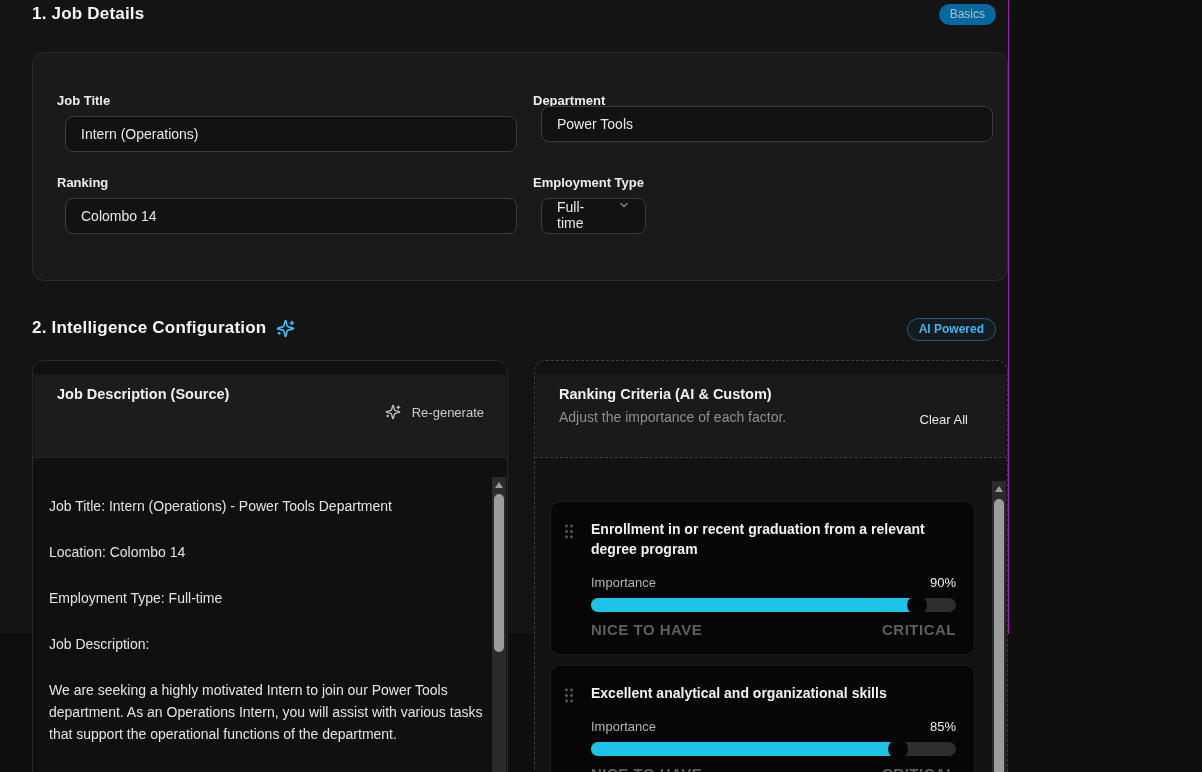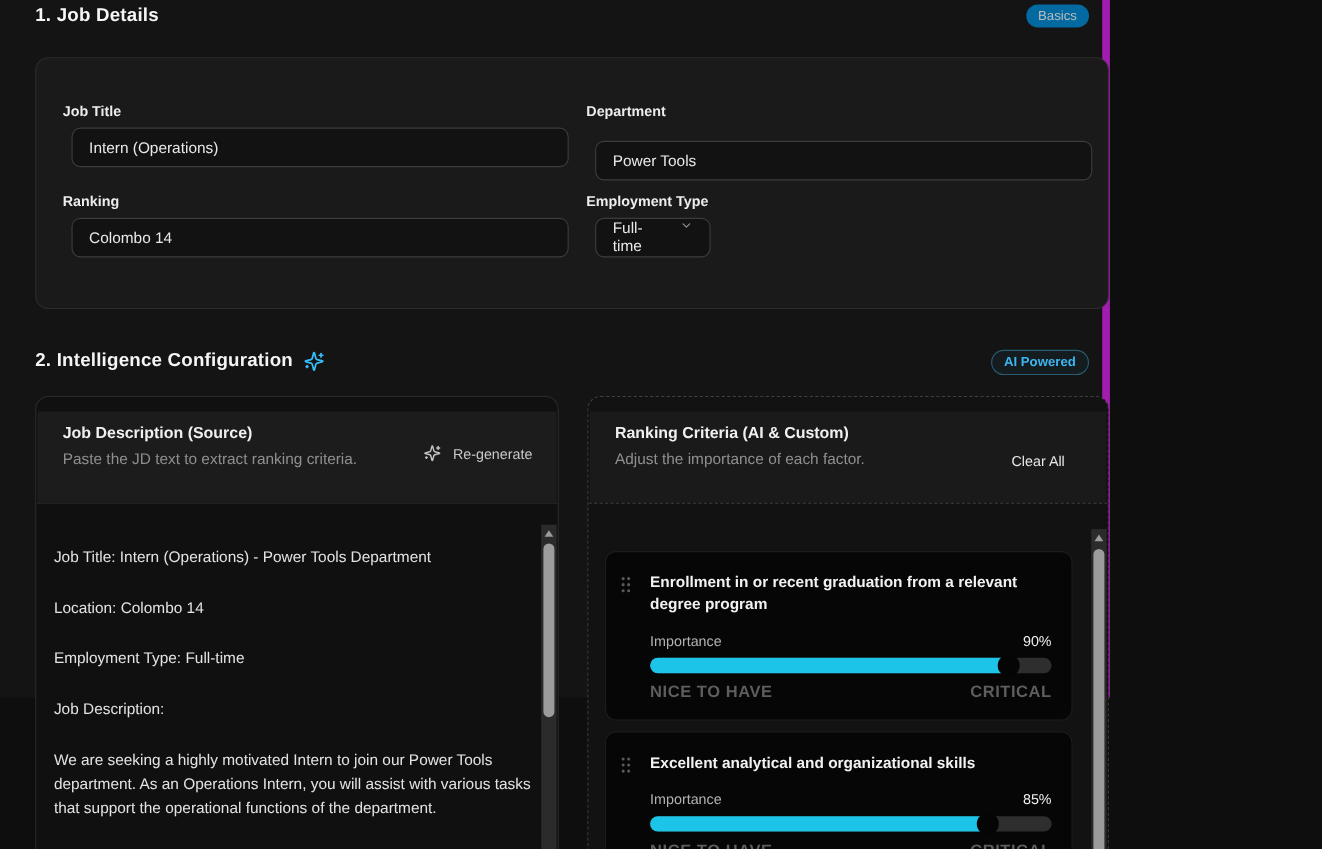--- a/index.html
+++ b/index.html
@@ -1,19 +1,19 @@
 <!DOCTYPE html>
 <html><head>
 <meta charset="utf-8">
 <style>
   * { margin:0; padding:0; box-sizing:border-box; }
   html,body { background:#0e0e0e; }
   body { font-family:"Liberation Sans", sans-serif; color:#e8e8e8; }
   .page { position:relative; width:1202px; height:772px; overflow:hidden; background:#0e0e0e; }
-  .content { position:absolute; left:0; top:0; width:1009px; height:634px; background:#141414; border-right:7px solid #a21caf; }
+  .content { position:absolute; left:0; top:0; width:1009px; height:634px; background:#141414; border-right:1px solid #a21caf; }
 
   
   .sec-head { position:absolute; left:32px; display:flex; align-items:center; gap:10px; }
   .sec-head h2 { font-size:17px; font-weight:700; color:#f5f5f5; letter-spacing:.2px; }
   .pill { position:absolute; right:12px; border-radius:999px; font-size:12px; padding:4px 11px; line-height:1.1; }
   .pill-basics { background:#0369a1; color:#bdbdbd; top:4px; }
   .pill-ai { background:rgba(56,189,248,0.05); color:#3db6f0; border:1px solid #2b5c75; font-weight:700; top:318px; }
 
   
   .card { position:absolute; left:32px; top:52px; width:976px; height:229px; background:#1a1a1a; border:1px solid #2c2c2c; border-radius:12px; }
@@ -74,21 +74,21 @@
     <div class="sec-head" style="top:4px;">
       <h2>1. Job Details</h2>
     </div>
     <div class="pill pill-basics">Basics</div>
 
     <div class="card">
       <div class="fld-label" style="left:24px; top:40px;">Job Title</div>
       <input class="fld-input" style="left: 24px; top: 63px; width: 452px;" value="Intern (Operations)">
 
       <div class="fld-label" style="left:500px; top:40px;">Department</div>
-      <input class="fld-input" style="left: 500px; top: 75px; width: 452px;" value="Power Tools">
+      <input class="fld-input" style="left: 500px; top: 53px; width: 452px;" value="Power Tools">
 
       <div class="fld-label" style="left:24px; top:122px;">Ranking</div>
       <input class="fld-input" style="left: 24px; top: 145px; width: 452px;" value="Colombo 14">
 
       <div class="fld-label" style="left:500px; top:122px;">Employment Type</div>
       <div class="fld-input select" style="left:500px; top:145px; width:105px;">
         <span>Full-time</span>
         <span style="display:flex;">
           <svg width="12" height="12" viewBox="0 0 24 24" fill="none" stroke="#8a8a8a" stroke-width="2.4" stroke-linecap="round" stroke-linejoin="round">
               <path d="M6 9l6 6 6-6"></path>
@@ -107,21 +107,20 @@
             <path d="M4 17v2"></path>
             <path d="M5 18H3"></path>
           </svg>
       </span>
     </div>
     <div class="pill pill-ai">AI Powered</div>
 
     <div class="panel panel-left">
       <div class="panel-head">
         <div class="p-title">Job Description (Source)</div>
-        <div class="p-sub">Paste the JD text to extract ranking criteria.</div>
         <button class="head-action regen">
           <span style="display:flex;">
             <svg width="16" height="16" viewBox="0 0 24 24" fill="none" stroke="#c2c2c2" stroke-width="2" stroke-linecap="round" stroke-linejoin="round">
                 <path d="M9.937 15.5A2 2 0 0 0 8.5 14.063l-6.135-1.582a.5.5 0 0 1 0-.962L8.5 9.936A2 2 0 0 0 9.937 8.5l1.582-6.135a.5.5 0 0 1 .963 0L14.063 8.5A2 2 0 0 0 15.5 9.937l6.135 1.581a.5.5 0 0 1 0 .964L15.5 14.063a2 2 0 0 0-1.437 1.437l-1.582 6.135a.5.5 0 0 1-.963 0z"></path>
                 <path d="M20 3v4"></path>
                 <path d="M22 5h-4"></path>
                 <path d="M4 17v2"></path>
                 <path d="M5 18H3"></path>
               </svg>
           </span>

